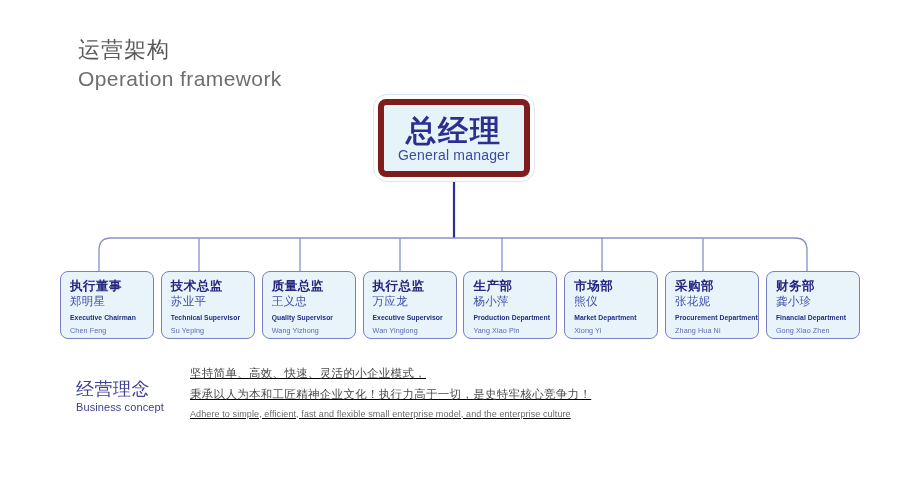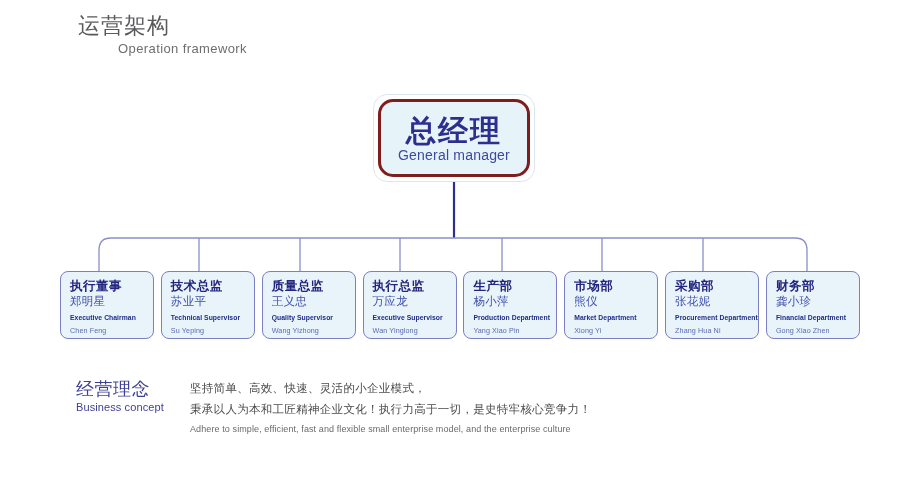--- a/index.html
+++ b/index.html
@@ -13,58 +13,57 @@
     position: relative;
     overflow: hidden;
     font-family: "Liberation Sans", "DejaVu Sans", sans-serif;
     -webkit-font-smoothing: antialiased;
   }
 
   
   .header {
     position: absolute;
     left: 78px;
-    top: 12px;
+    top: 36px;
   }
   .header-cn {
     font-size: 22px;
     color: #58595b;
     letter-spacing: 1px;
     line-height: 1.25;
     font-weight: 400;
   }
   .header-en {
-    font-size: 13px;
+    font-size: 21px;
     color: #6d6e71;
     letter-spacing: 0.4px;
     line-height: 1.3;
     margin-top: 1px;
     font-weight: 400;
-    margin-left: 40px;
   }
 
   
   .manager-box {
     position: absolute;
     left: 373px;
     top: 94px;
     width: 162px;
     height: 88px;
     box-sizing: border-box;
     border: 1px solid #dde5ef;
     border-radius: 14px;
     background: #ffffff;
     padding: 4px;
   }
   .manager-inner {
     width: 100%;
     height: 100%;
     box-sizing: border-box;
-    border: 3px solid #7f1d1d;
-    border-radius: 15px;
+    border: 6px solid #7f1d1d;
+    border-radius: 8px;
     background: #e6f4fa;
     display: flex;
     flex-direction: column;
     align-items: center;
     justify-content: center;
   }
   .manager-cn {
     font-size: 30px;
     font-weight: bold;
     color: #2d2f8f;
@@ -154,22 +153,23 @@
   .concept-en {
     font-size: 11px;
     color: #3d3f93;
     letter-spacing: 0.1px;
     line-height: 1.2;
     margin-top: 1px;
   }
   .concept-body {
     position: absolute;
     left: 190px;
-    top: 378px;
+    top: 363px;
     width: 420px;
+    text-decoration: underline;
   }
   .concept-cn-line {
     font-size: 11.5px;
     color: #4a4a4a;
     line-height: 1.85;
     letter-spacing: 0.3px;
   }
   .concept-en-body {
     font-size: 9px;
     color: #6a6a6a;

